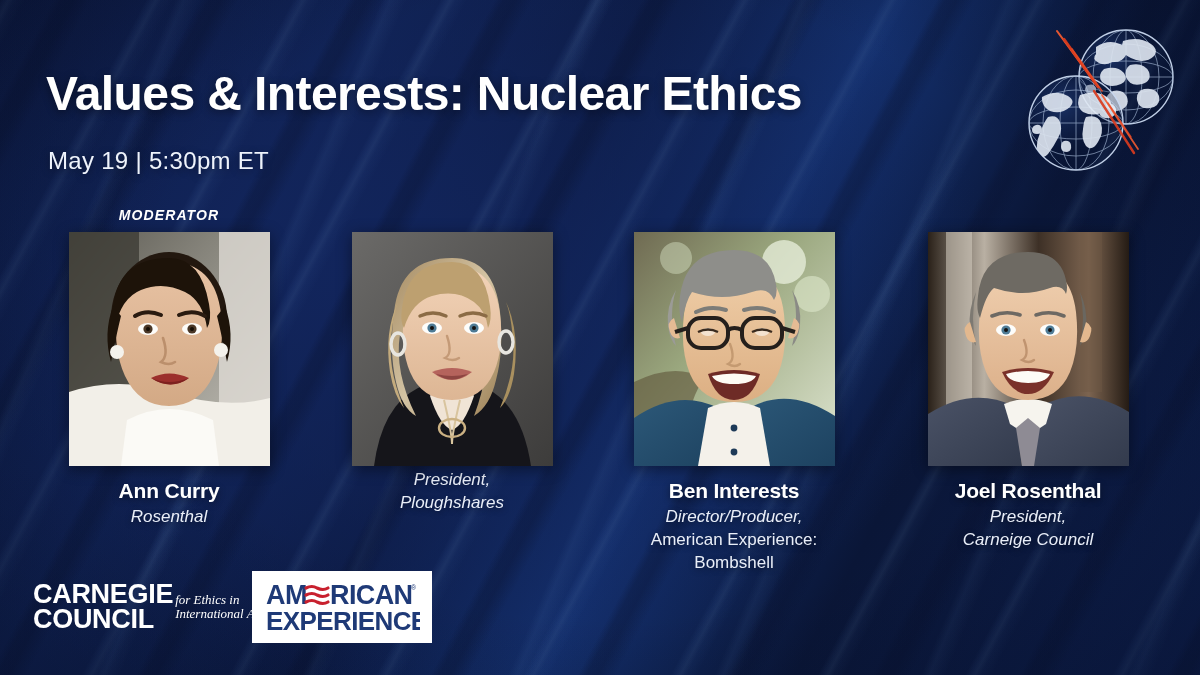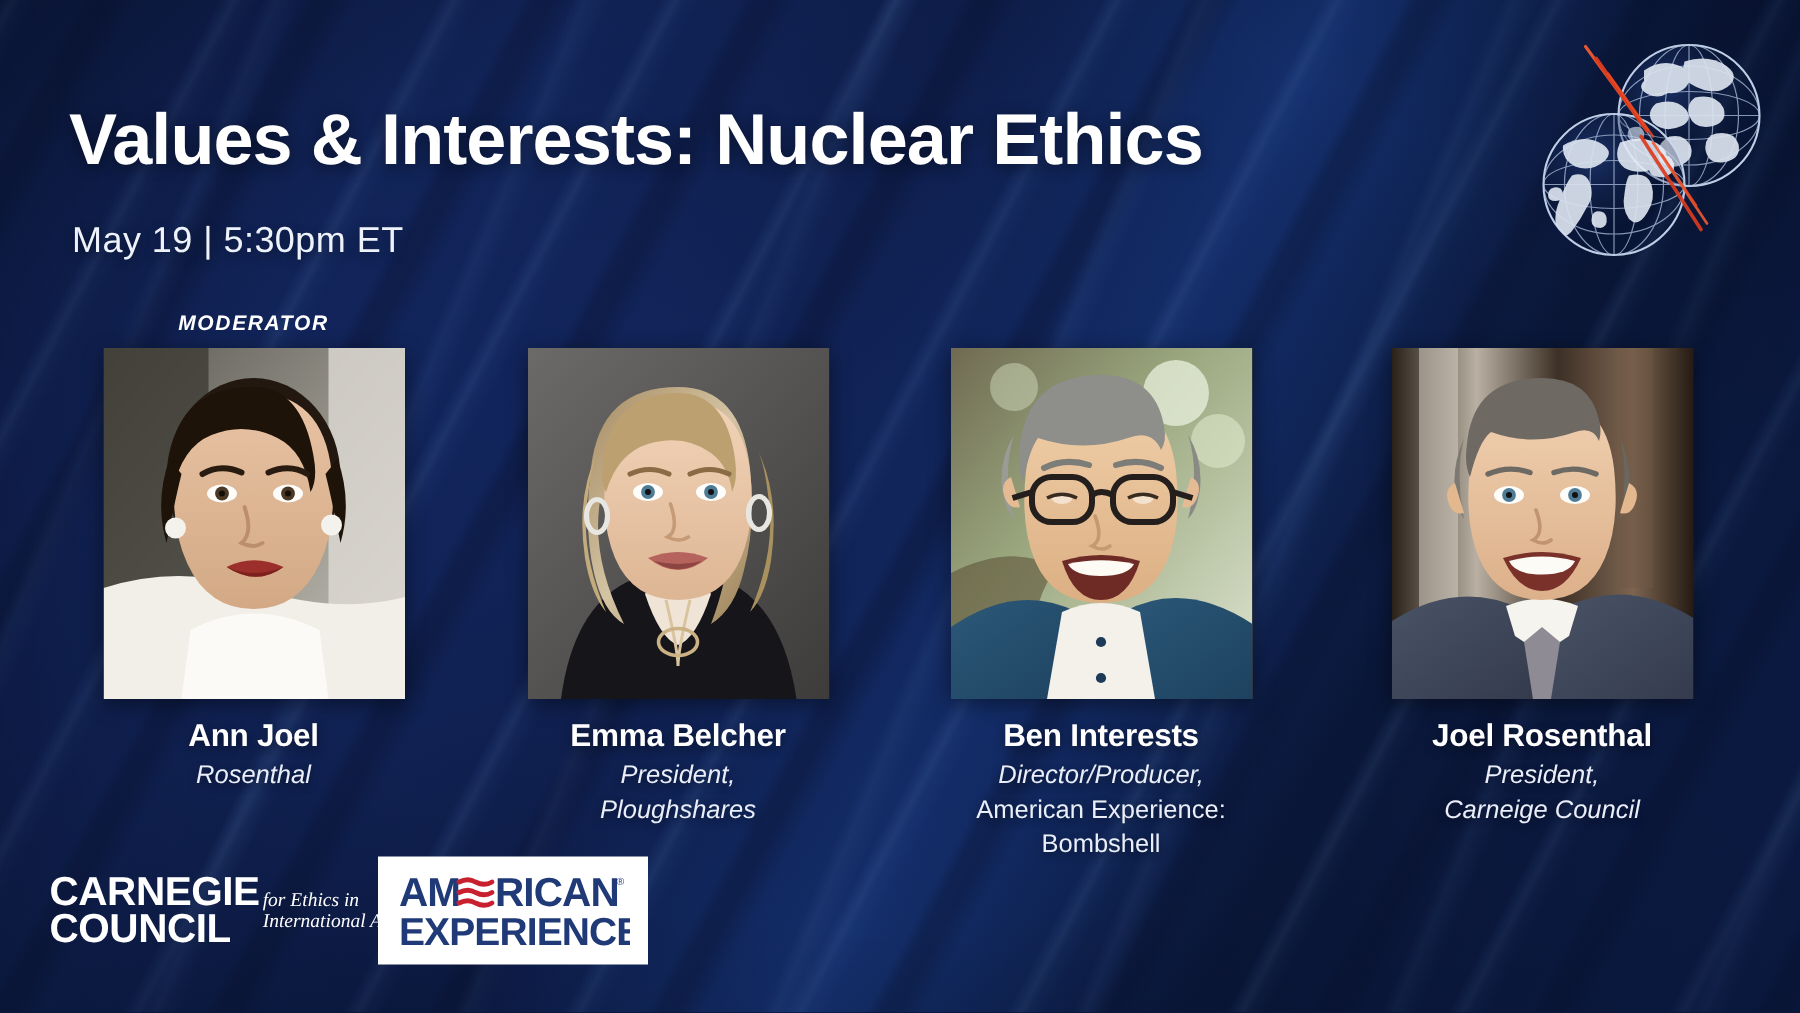--- a/index.html
+++ b/index.html
@@ -245,21 +245,21 @@
           <circle cx="123" cy="97" r="4.6" fill="#4a3726"></circle>
         <circle cx="79" cy="97" r="2" fill="#140d06"></circle>
           <circle cx="123" cy="97" r="2" fill="#140d06"></circle>
         <path d="M94 106 q6 18 -2 24 q8 4 14 0" stroke="#bb8f6c" stroke-width="2.6" fill="none" stroke-linecap="round"></path>
         <path d="M82 146 q18 -9 38 0 q-18 13 -38 0 z" fill="#9c2f2c"></path>
         <path d="M82 146 q18 8 38 0 q-18 13 -38 0 z" fill="#7d211f"></path>
         <circle cx="48" cy="120" r="7" fill="#f4f2ec"></circle>
         <circle cx="152" cy="118" r="7" fill="#f4f2ec"></circle>
       </svg>
     </div>
-    <div class="sp-name">Ann Joel</div>
+    <div class="sp-name">Ann Curry</div>
     <div class="sp-role">
       <span class="it">Rosenthal</span>
     </div>
   </div>
 
   <div class="speaker" id="sp1">
     <div class="photo">
       <svg viewBox="0 0 201 234" xmlns="http://www.w3.org/2000/svg">
         <defs>
           <linearGradient id="eb-bg" x1="0" y1="0" x2="1" y2="1">
@@ -294,21 +294,20 @@
           <circle cx="122" cy="96" r="4.6" fill="#4d7a94"></circle>
         <circle cx="80" cy="96" r="2" fill="#111"></circle>
           <circle cx="122" cy="96" r="2" fill="#111"></circle>
         <path d="M95 104 q6 18 -2 22 q8 4 14 0" stroke="#c49a77" stroke-width="2.4" fill="none" stroke-linecap="round"></path>
         <path d="M80 140 q20 -8 40 0 q-20 16 -40 0 z" fill="#b5635c"></path>
         <path d="M84 142 q16 4 32 0 q-16 11 -32 0 z" fill="#8d4541"></path>
         <ellipse cx="46" cy="112" rx="7" ry="11" fill="none" stroke="#e8e6e0" stroke-width="3.4"></ellipse>
         <ellipse cx="154" cy="110" rx="7" ry="11" fill="none" stroke="#e8e6e0" stroke-width="3.4"></ellipse>
       </svg>
     </div>
-    <div class="sp-name">Emma Belcher</div>
     <div class="sp-role">
       <span class="it">President,<br>Ploughshares</span>
     </div>
   </div>
 
   <div class="speaker" id="sp2">
     <div class="photo">
       <svg viewBox="0 0 201 234" xmlns="http://www.w3.org/2000/svg">
         <defs>
           <linearGradient id="bl-bg" x1="0" y1="0" x2="1" y2="1">

